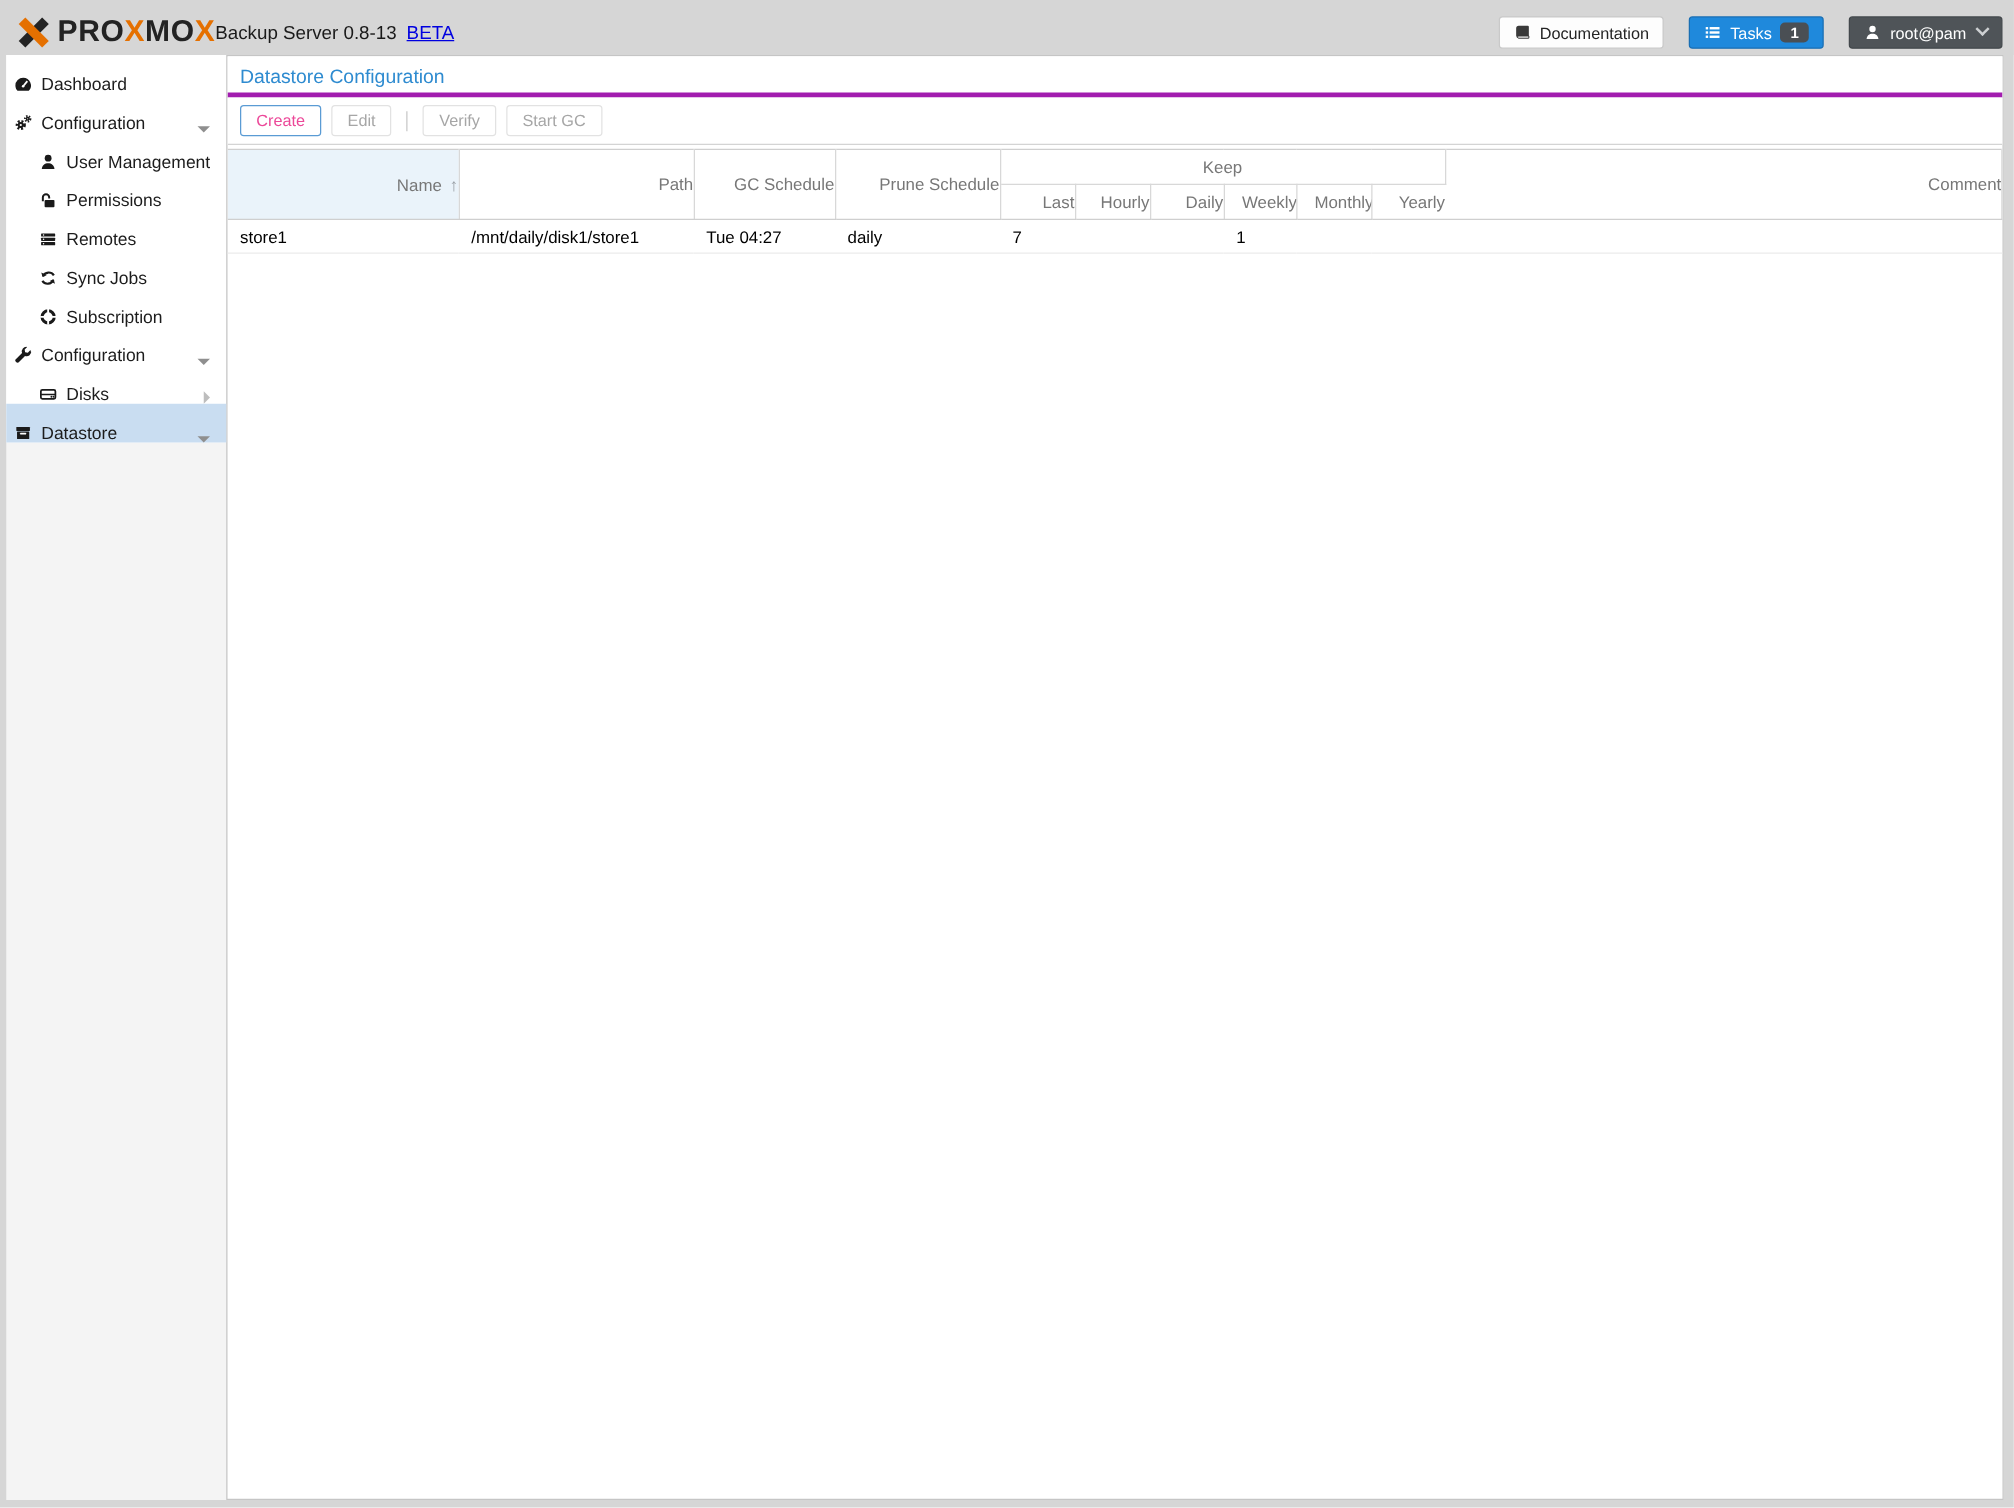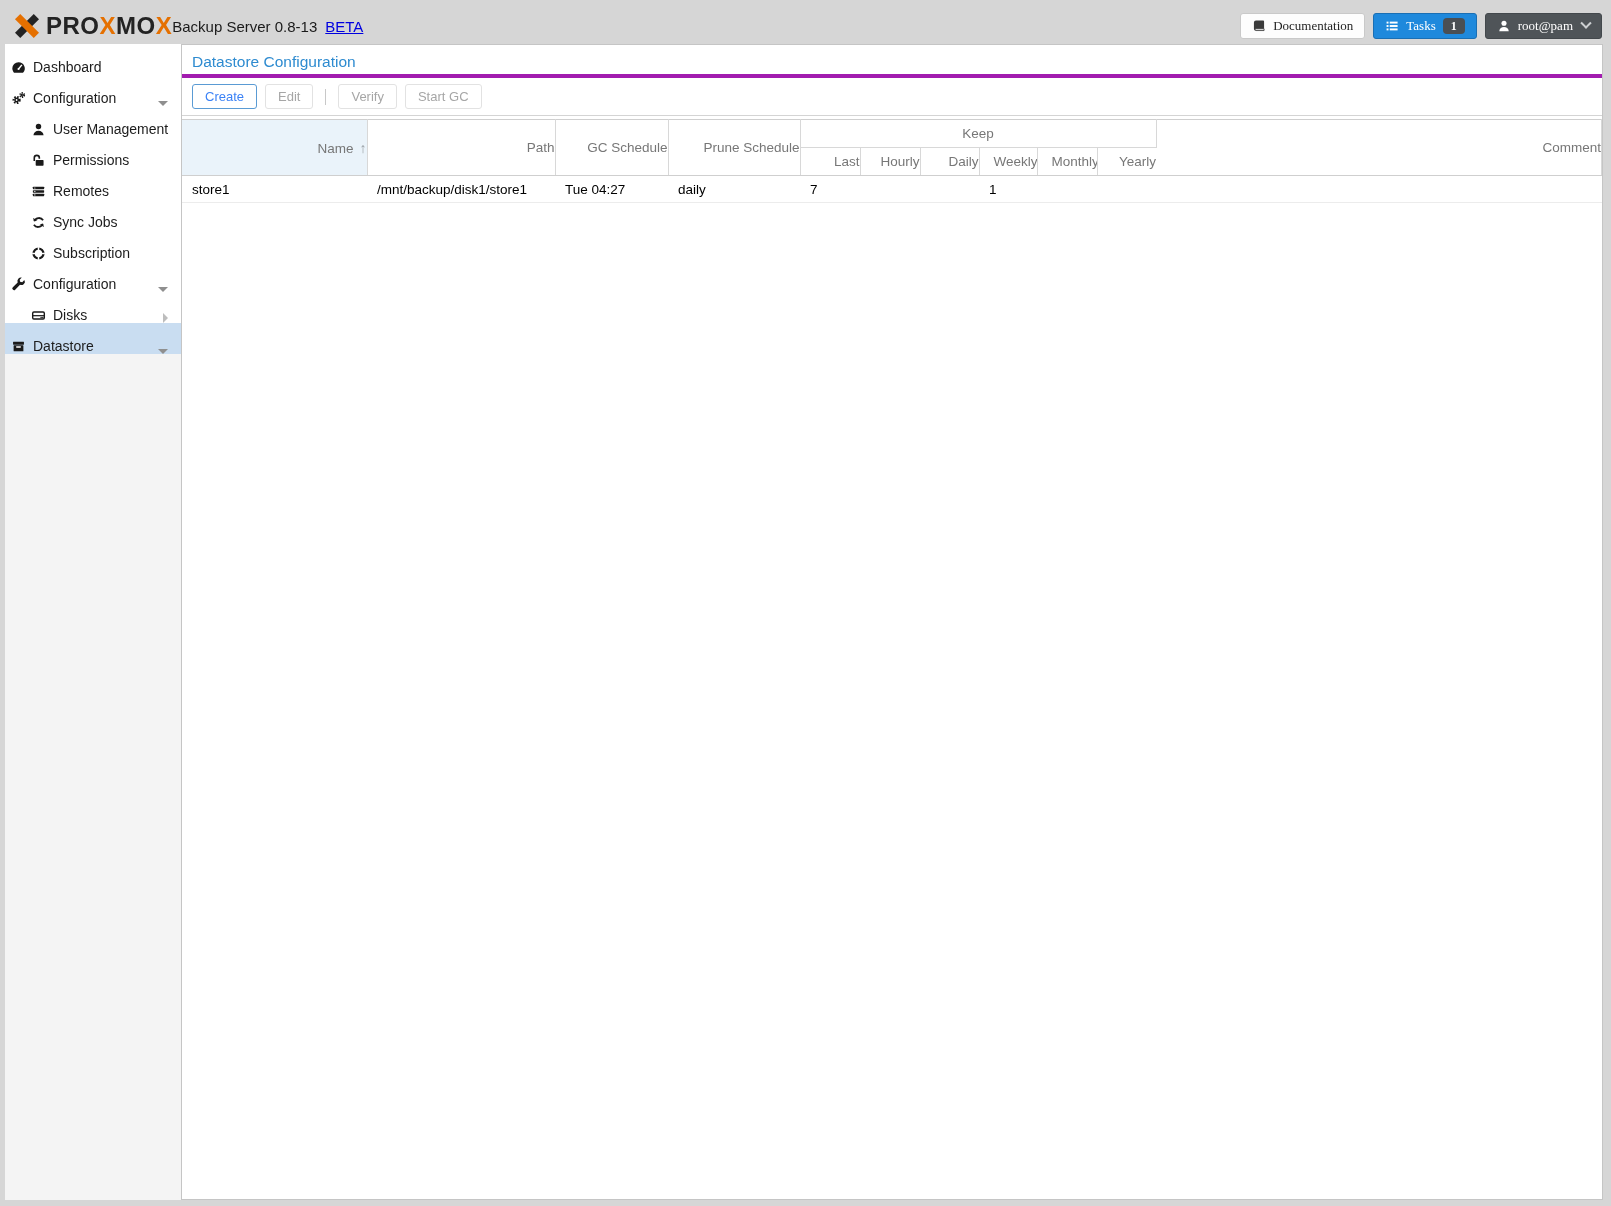--- a/index.html
+++ b/index.html
@@ -20,21 +20,21 @@
     display:flex; align-items:center;
     padding:8px 9px 0 12px;
   }
   .logo-wrap { display:flex; align-items:center; }
   .logo-x { width:30px; height:30px; margin-right:4px; }
   .brand { font-size:24px; font-weight:bold; letter-spacing:0.5px; }
   .brand .dark { color:#232323; }
   .brand .orange { color:#e57000; }
   .product { margin-left:0; font-size:15px; color:#1a1a1a; }
   .beta-link { margin-left:8px; font-size:15px; color:#0000e0; text-decoration:underline; cursor:pointer; }
-  .topbar-right { margin-left:auto; display:flex; align-items:center; gap:8px;font-family:Liberation Serif, serif; }
+  .topbar-right { margin-left:auto; display:flex; align-items:center; gap:20px; }
   .tb-btn {
     height:26px; display:flex; align-items:center; gap:7px;
     border-radius:3px; padding:0 11px; font-size:13px; cursor:pointer;
   }
   .tb-btn svg { width:14px; height:14px; }
   .tb-btn.light { background:#fdfdfd; border:1px solid #c9c9c9; color:#242424; }
   .tb-btn.blue { background:#1f89dc; border:1px solid #1a6fb4; color:#fff; }
   .tb-btn.darkbtn { background:#4f5458; border:1px solid #43484c; color:#fff; }
   .badge {
     background:#4a4f54; color:#fff; font-weight:bold; font-size:12px;
@@ -81,21 +81,21 @@
     height:33px; line-height:33px; padding-left:10px;
     color:#2e8bd0; font-size:15.5px;
     border-bottom:4px solid #a21caf; background:#fff;
   }
   .toolbar {
     height:38px; display:flex; align-items:center; gap:8px;
     padding:0 10px; border-bottom:1px solid #d4d4d4; background:#fff;
   }
   .btn {
     background:#fff; border:1px solid #5a9bd4; border-radius:3px;
-    padding:4px 12px; font-size:13px; color:#3b82f6; cursor:pointer;
+    padding:4px 12px; font-size:13px; color:#ec4899; cursor:pointer;
   }
   .btn.disabled { border-color:#e2e2e2; color:#a6a6a6; cursor:default; }
   .tsep { width:0; height:16px; border-left:1px solid #c8c8c8; margin:0 4px; }
 
   
   .grid { margin-top:3px; }
   table { width:100%; border-collapse:collapse; table-layout:fixed; border-top:1px solid #cfcfcf; }
   th {
     font-weight:normal; text-align:right; color:#777;
     font-size:13.5px; padding:0 0 0 14px; height:28px;
@@ -331,21 +331,21 @@
               <th>Hourly</th>
               <th>Daily</th>
               <th>Weekly</th>
               <th>Monthly</th>
               <th class="last-col">Yearly</th>
             </tr>
           </thead>
           <tbody>
             <tr>
               <td>store1</td>
-              <td>/mnt/backup/disk1/store1</td>
+              <td>/mnt/daily/disk1/store1</td>
               <td>Tue 04:27</td>
               <td>daily</td>
               <td>7</td>
               <td></td>
               <td></td>
               <td>1</td>
               <td></td>
               <td></td>
               <td></td>
             </tr>

